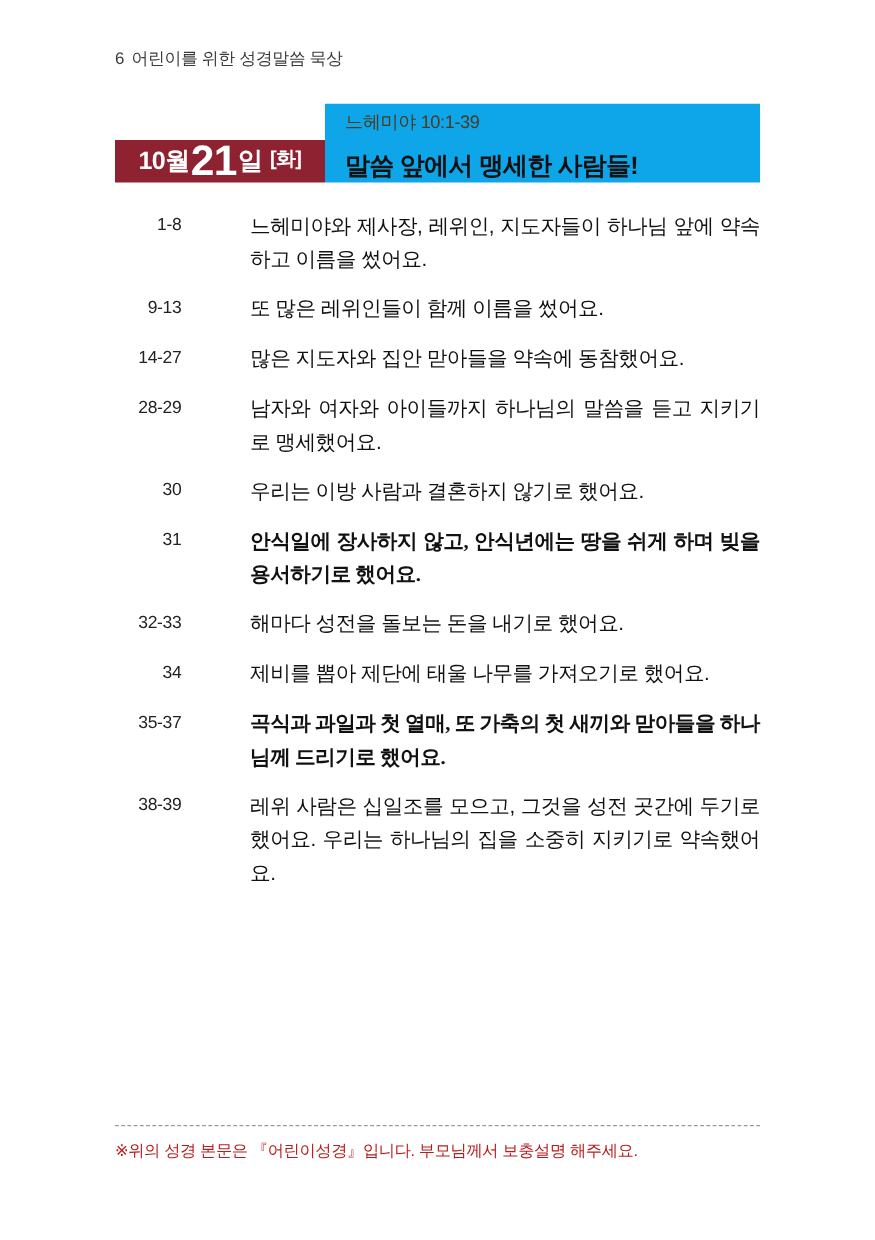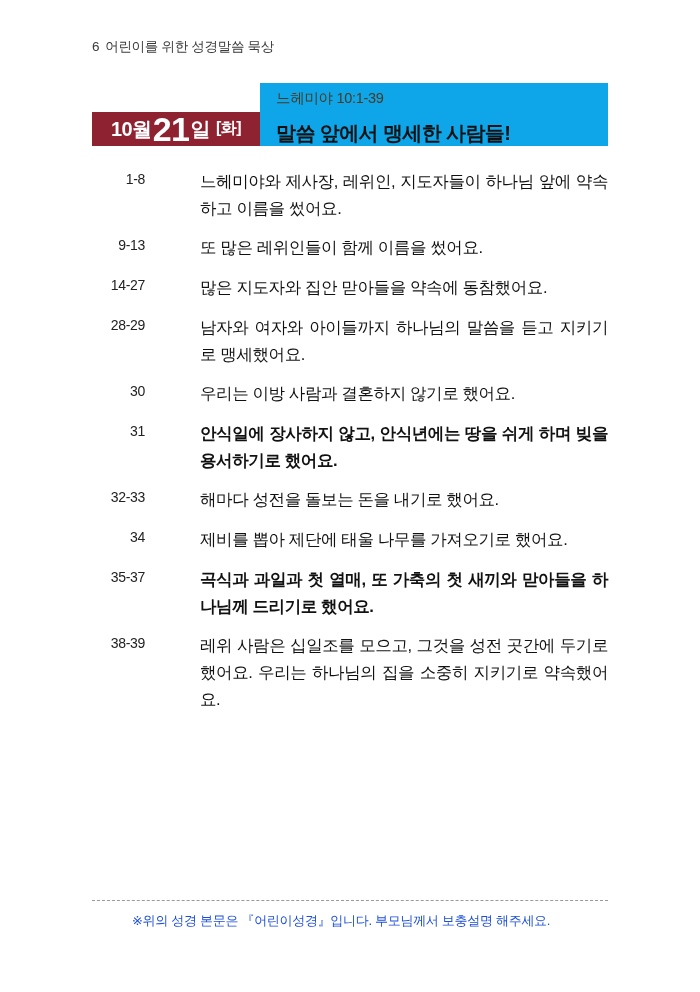--- a/index.html
+++ b/index.html
@@ -132,40 +132,40 @@
     flex: 1;
     font-size: 16.5px;
     line-height: 1.62;
     color: #111111;
     letter-spacing: -0.4px;
     text-align: justify;
     text-justify: inter-character;
   }
   .verse.bold .verse-text {
     font-weight: 700;
+    font-family: Liberation Serif, serif;
   }
 
   
   .footnote-rule {
     position: absolute;
     left: 92px;
     top: 900px;
     width: 516px;
     border-top: 1px dashed #9a9a9a;
   }
   .footnote {
     position: absolute;
     left: 92px;
     top: 912px;
     width: 516px;
     font-size: 13px;
-    color: #1d4ed8;
+    color: #b91c1c;
     letter-spacing: -0.3px;
     line-height: 1.4;
-    margin-left: 40px;
   }
 </style>
 </head>
 <body>
 
 <div class="page">
 
   <div class="running-head">
     <span class="page-no">6</span><span>어린이를 위한 성경말씀 묵상</span>
   </div>

